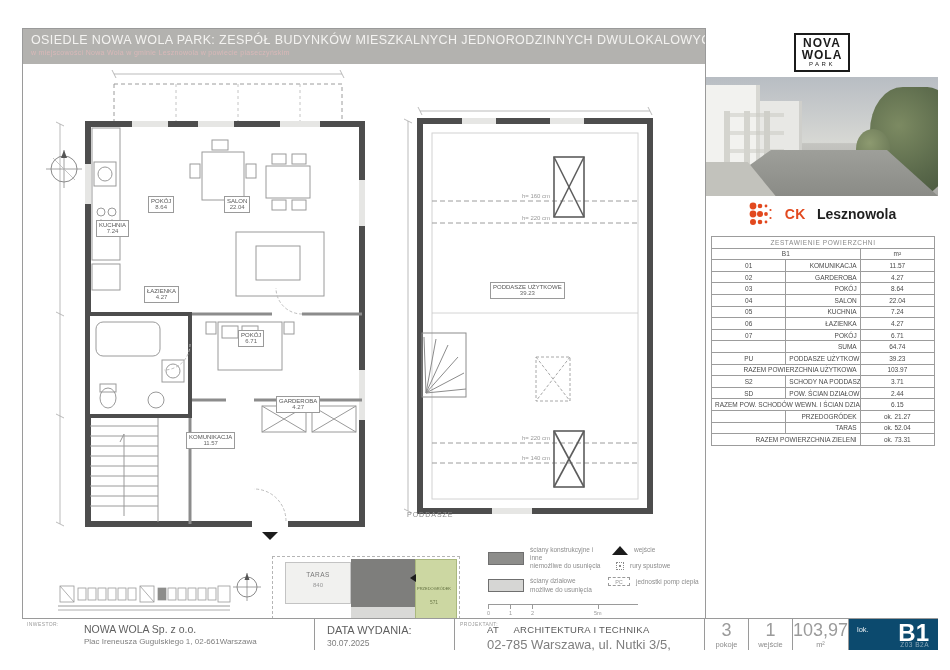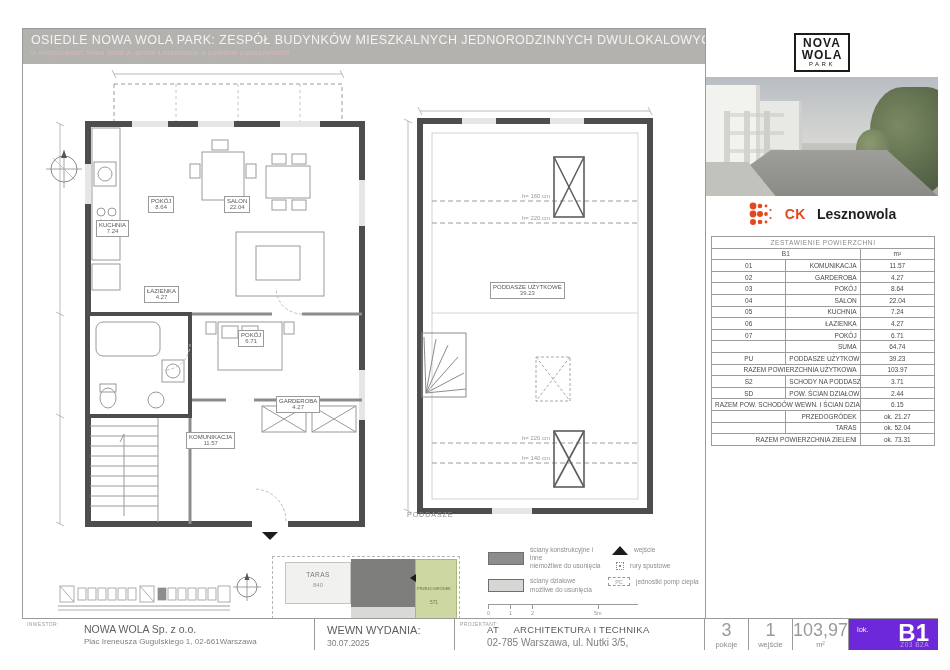--- a/index.html
+++ b/index.html
@@ -106,26 +106,26 @@
   .f-label { position:absolute; left:5px; top:2px; font-size:5px; color:#9a9a9a; letter-spacing:.4px; }
   .f-investor { width:293px; }
   .f-investor .inv-name { position:absolute; left:62px; top:4px; font-size:10.5px; color:#5f5f5f; }
   .f-investor .inv-addr { position:absolute; left:62px; top:18px; font-size:8px; color:#7e7e7e; }
   .f-date { width:140px; }
   .f-date .d1 { position:absolute; left:12px; top:5px; font-size:11px; color:#5f5f5f; }
   .f-date .d2 { position:absolute; left:12px; top:19px; font-size:8.5px; color:#7e7e7e; }
   .f-designer { width:250px; }
   .f-designer .des-name { position:absolute; left:32px; top:5px; font-size:9.5px; color:#5a5a5a; letter-spacing:.3px; }
   .f-designer .des-name .at { margin-right:12px; }
-  .f-designer .des-addr { position:absolute; left:32px; top:18px; font-size:10px; color:#7e7e7e; }
+  .f-designer .des-addr { position:absolute; left:32px; top:18px; font-size:13px; color:#7e7e7e; }
   .f-stat { width:44px; display:flex; flex-direction:column; align-items:center; justify-content:center; }
   .f-stat .big { font-size:18px; color:#9b9b9b; line-height:1; }
   .f-stat .small { font-size:7.5px; color:#8d8d8d; margin-top:1px; }
   .f-stat.area { width:56px; }
-  .f-badge { flex:1; background:#6d28d9; position:relative; }
+  .f-badge { flex:1; background:#0c4a6e; position:relative; }
   .f-badge .lok { position:absolute; left:8px; top:6px; font-size:7.5px; color:rgba(255,255,255,.9); }
   .f-badge .code { position:absolute; right:9px; top:1px; font-size:24px; font-weight:bold; color:#fff; line-height:1.1; }
   .f-badge .sub { position:absolute; right:9px; bottom:2px; font-size:6.5px; color:rgba(255,255,255,.5); letter-spacing:.5px; }
 </style>
 </head>
 <body>
 
 <div id="sheet">
   <div class="frame"></div>
 
@@ -597,21 +597,21 @@
 
   </div>
 
   <div class="footer">
     <div class="f-cell f-investor">
       <div class="f-label">INWESTOR:</div>
       <div class="inv-name">NOWA WOLA Sp. z o.o.</div>
       <div class="inv-addr">Plac Ireneusza Gugulskiego 1, 02-661Warszawa</div>
     </div>
     <div class="f-cell f-date">
-      <div class="d1">WEWN WYDANIA:</div>
+      <div class="d1">DATA WYDANIA:</div>
       <div class="d2">30.07.2025</div>
     </div>
     <div class="f-cell f-designer">
       <div class="f-label">PROJEKTANT:</div>
       <div class="des-name">
         <span class="at">AT</span>
         <span>ARCHITEKTURA I TECHNIKA</span>
       </div>
       <div class="des-addr">02-785 Warszawa,  ul. Nutki 3/5,</div>
     </div>

